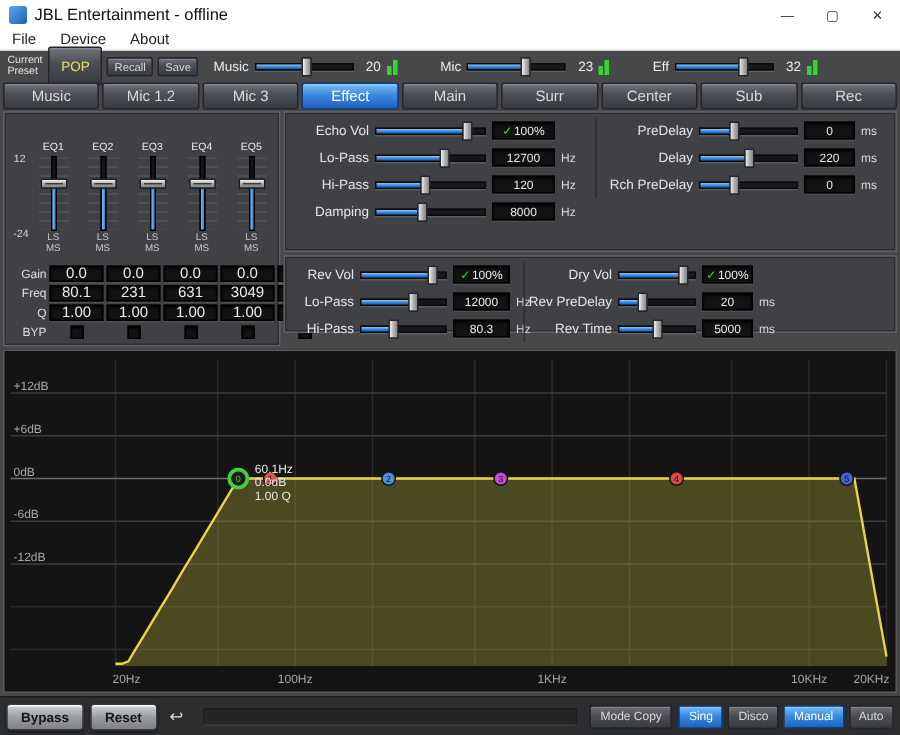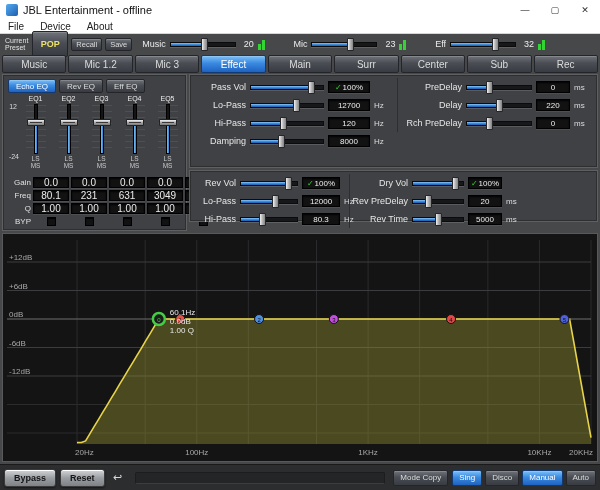--- a/index.html
+++ b/index.html
@@ -18,21 +18,21 @@
 
   
   .btn{background:linear-gradient(#70747a,#4a4e54 45%,#383c42);border:1px solid #23252a;border-radius:2px;color:#dcdcdc;
        font-family:"Liberation Sans",sans-serif;font-size:9px;display:inline-flex;align-items:center;justify-content:center;
        padding:0 6px;box-shadow:inset 0 1px 0 rgba(255,255,255,.16);cursor:default;white-space:nowrap;}
   .btn.blue{background:linear-gradient(#7cc0f8,#3a8ae0 45%,#1f62c0);color:#fff;border-color:#123a70;}
 
   
   .toolbar{position:absolute;top:34px;left:0;width:600px;height:20px;display:flex;align-items:center;}
   .preset-caption{font-size:7px;line-height:7px;color:#e2e2e2;margin:0 4px 0 5px;flex:none;}
-  .preset-btn{width:36px;height:26px;color:#ece26a;font-weight:bold;}
+  .preset-btn{width:36px;height:26px;color:#ece26a;font-weight:normal;}
   .btn.small{height:13px;font-size:7.5px;padding:0 4px;margin-left:3px;}
   .channels{display:flex;flex:1;margin-left:10px;align-items:center;justify-content:space-between;padding-right:55px;}
   .channel{display:flex;align-items:center;gap:4px;}
   .ch-label{font-size:9px;color:#ececec;}
   .ch-value{font-size:9px;color:#ececec;min-width:14px;text-align:right;}
   .meter{display:inline-flex;align-items:flex-end;gap:1px;height:11px;}
   .meter b{display:block;width:3px;background:#35d435;}
 
   
   .hslider{position:relative;width:66px;height:13px;flex:none;}
@@ -196,25 +196,20 @@
       <button class="btn">Mic 3</button>
       <button class="btn blue">Effect</button>
       <button class="btn">Main</button>
       <button class="btn">Surr</button>
       <button class="btn">Center</button>
       <button class="btn">Sub</button>
       <button class="btn">Rec</button>
     </div>
 
   <div class="panel eq-panel">
-    <div class="eq-modes" id="eq-modes">
-        <button class="btn blue">Echo EQ</button>
-        <button class="btn">Rev EQ</button>
-        <button class="btn">Eff EQ</button>
-      </div>
     <div class="fader-area">
       <div class="scale">
         <span class="scale-top">12</span>
         <span class="scale-bottom">-24</span>
       </div>
       <div class="faders" id="faders">
           <div class="fader-col">
             <div class="f-name">EQ1</div>
             <div class="vfader">
               <div class="vtrack">
@@ -325,21 +320,21 @@
           <span class="vg-cell noBox">
             <span class="vg-chk"></span>
           </span>
         </div>
       </div>
   </div>
 
   <div class="panel echo-panel">
     <div class="param-col" id="echo-left">
         <div class="p-row">
-          <span class="p-label">Pass Vol</span>
+          <span class="p-label">Echo Vol</span>
           <div class="hslider">
             <div class="htrack">
               <div class="hfill" style="width: 82%;"></div>
             </div>
             <div class="hhandle" style="left: 82%;"></div>
           </div>
           <span class="p-box">
             <i class="p-check">✓</i>
             <span>100%</span>
           </span>

